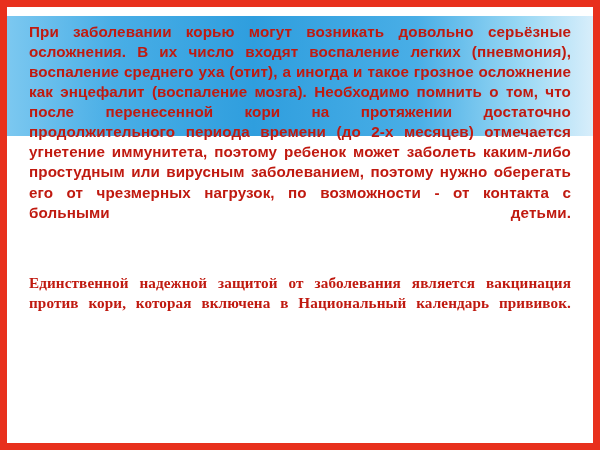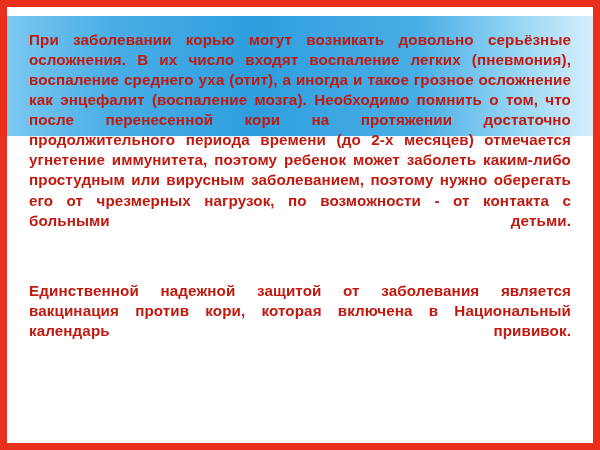--- a/index.html
+++ b/index.html
@@ -58,21 +58,21 @@
                  #9ad8f4 88%,
                  #d8eefb 100%);
   }
 
   .content {
     position: absolute;
     left: 7px;
     top: 0;
     width: 586px;
     height: 450px;
-    padding: 30px 22px 0 22px;
+    padding: 22px 22px 0 22px;
     box-sizing: border-box;
   }
 
   p.para {
     margin: 0;
     font-family: "Liberation Sans", sans-serif;
     font-weight: bold;
     font-size: 15.2px;
     line-height: 1.32;
     color: #c01a10;
@@ -81,20 +81,21 @@
     letter-spacing: 0.1px;
   }
 
   p.para-1 {
     position: relative;
     z-index: 2;
   }
 
   p.para-2 {
     margin-top: 30px;
+    font-family: Liberation Serif, serif;
   }
 
   
   p.para::after {
     content: "";
     display: inline-block;
     width: 100%;
   }
 </style>
 </head>

